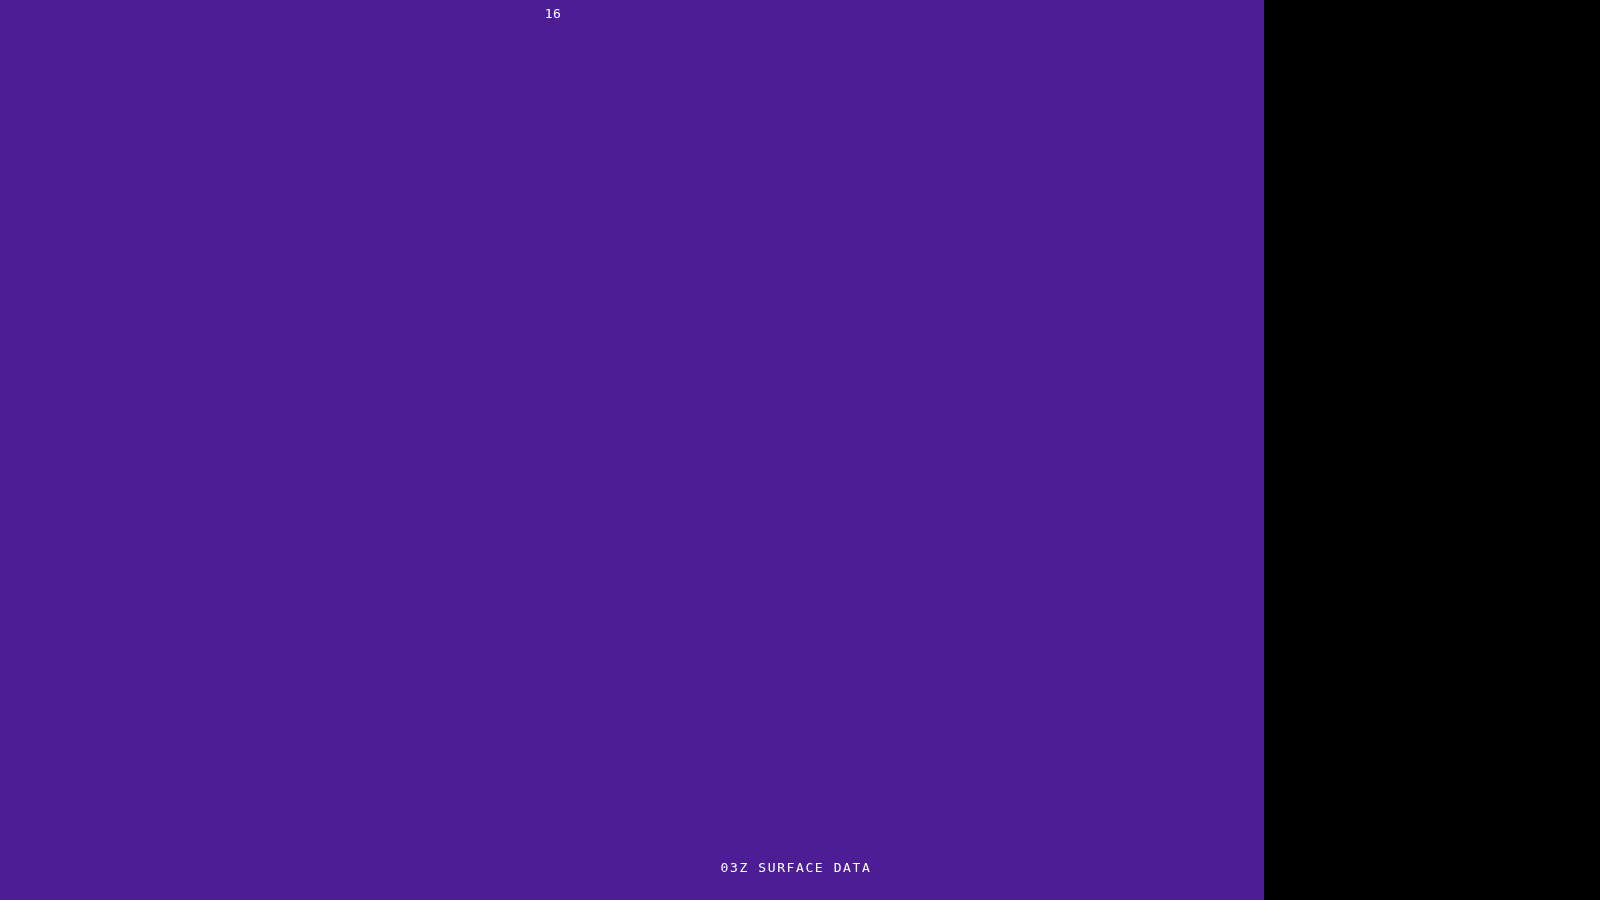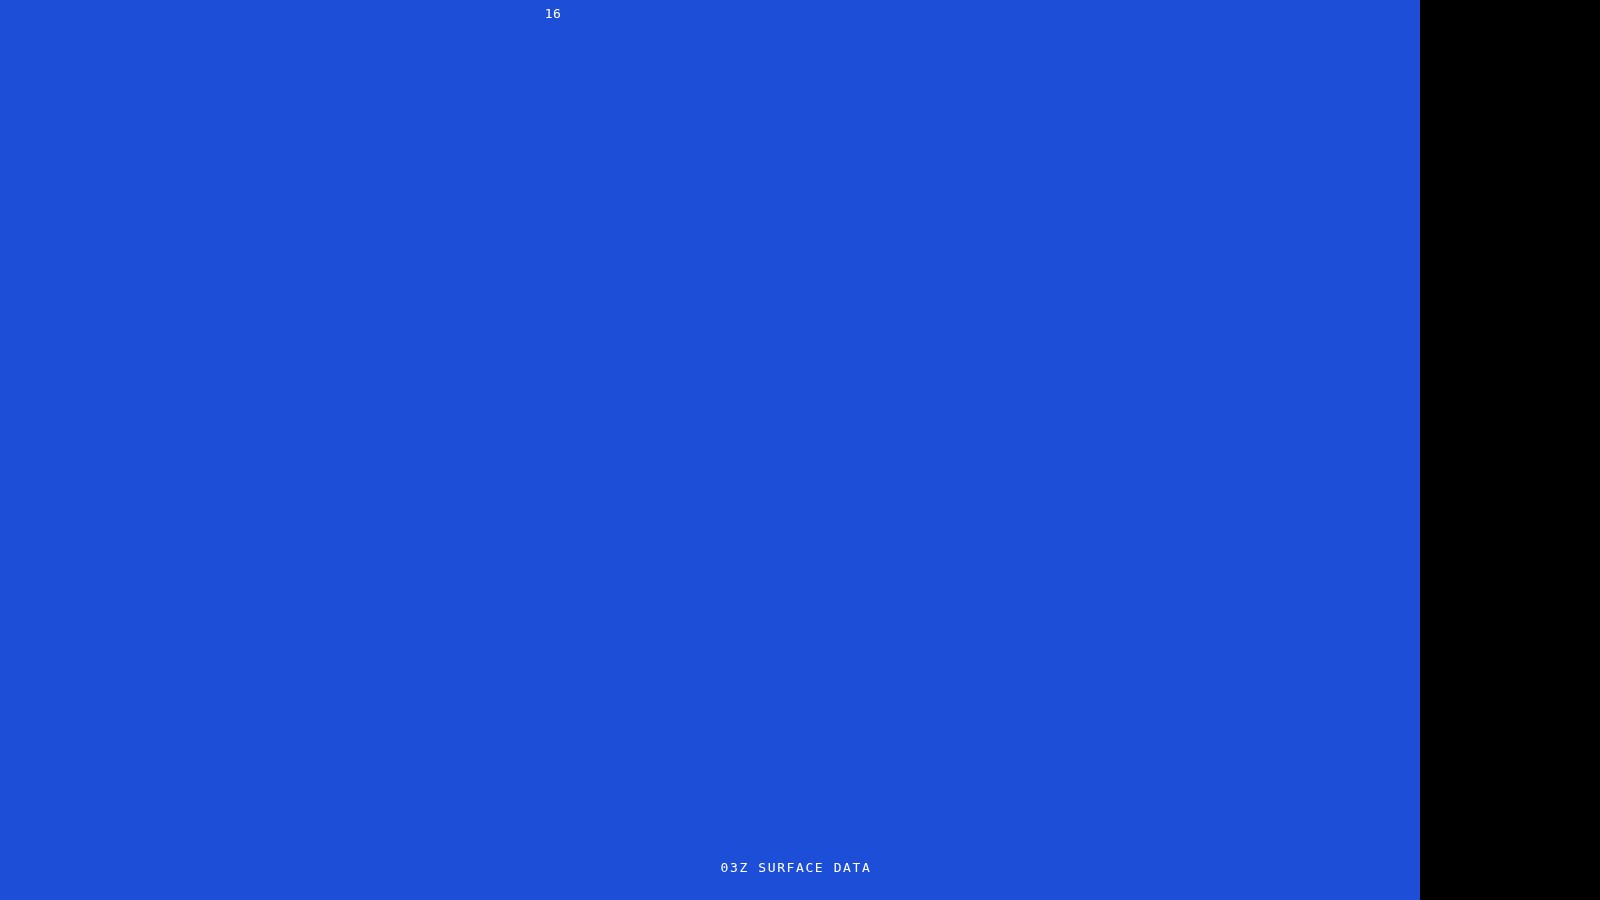--- a/index.html
+++ b/index.html
@@ -9,23 +9,23 @@
   }
   body {
     width: 1600px;
     height: 900px;
     overflow: hidden;
     font-family: "DejaVu Sans Mono", monospace;
     color: #ffffff;
   }
   .screen {
     position: relative;
-    width: 1420px;
+    width: 1264px;
     height: 900px;
-    background: #1d4ed8;
+    background: #4c1d95;
   }
   .label {
     position: absolute;
     white-space: pre;
     color: #ffffff;
     line-height: 1;
     letter-spacing: 0.5px;
   }
   
   .tick-label {

